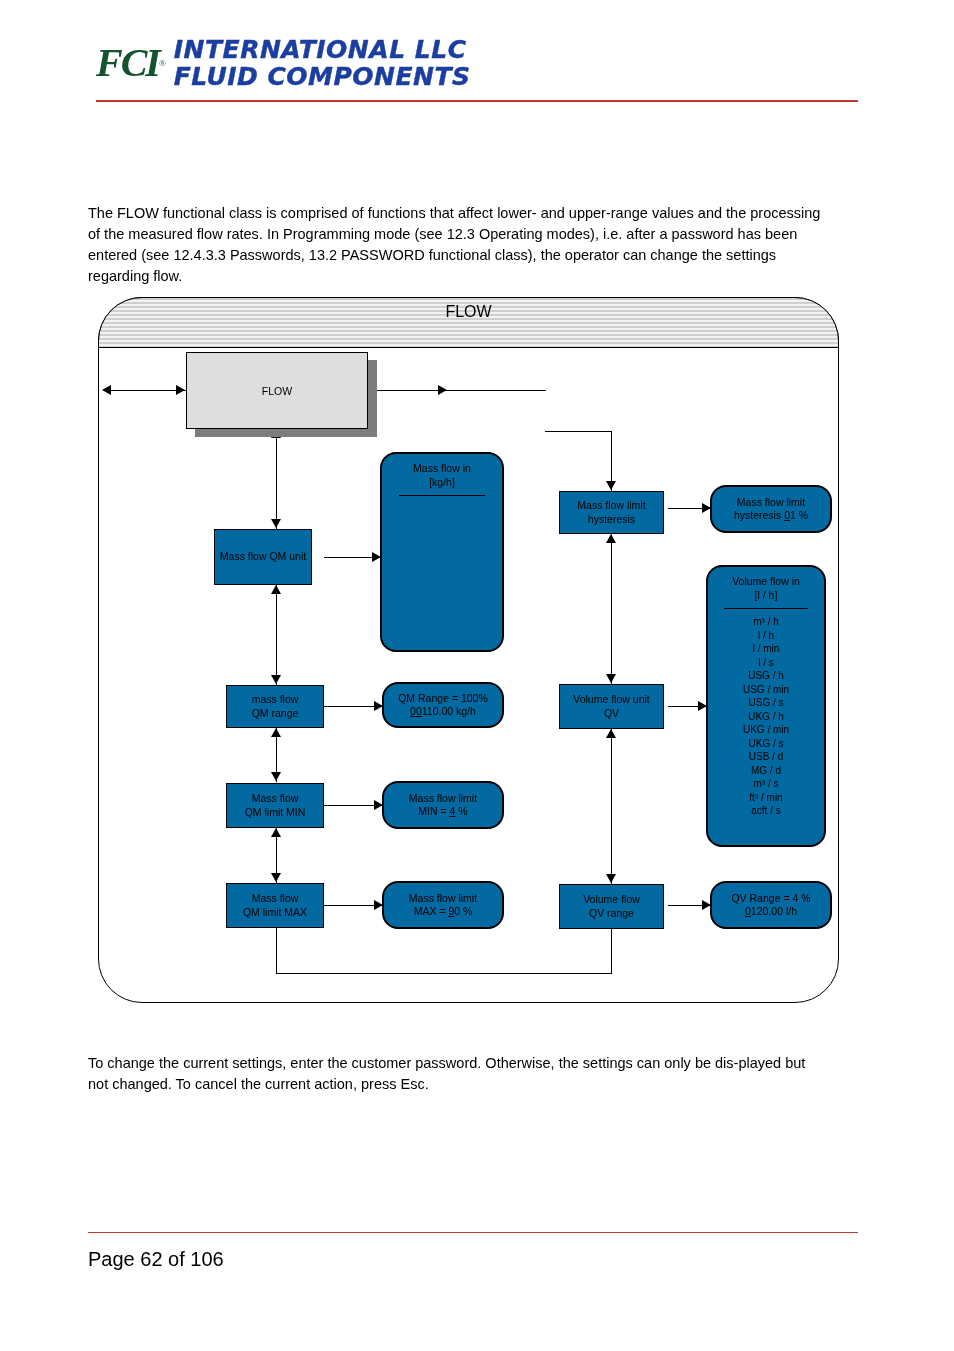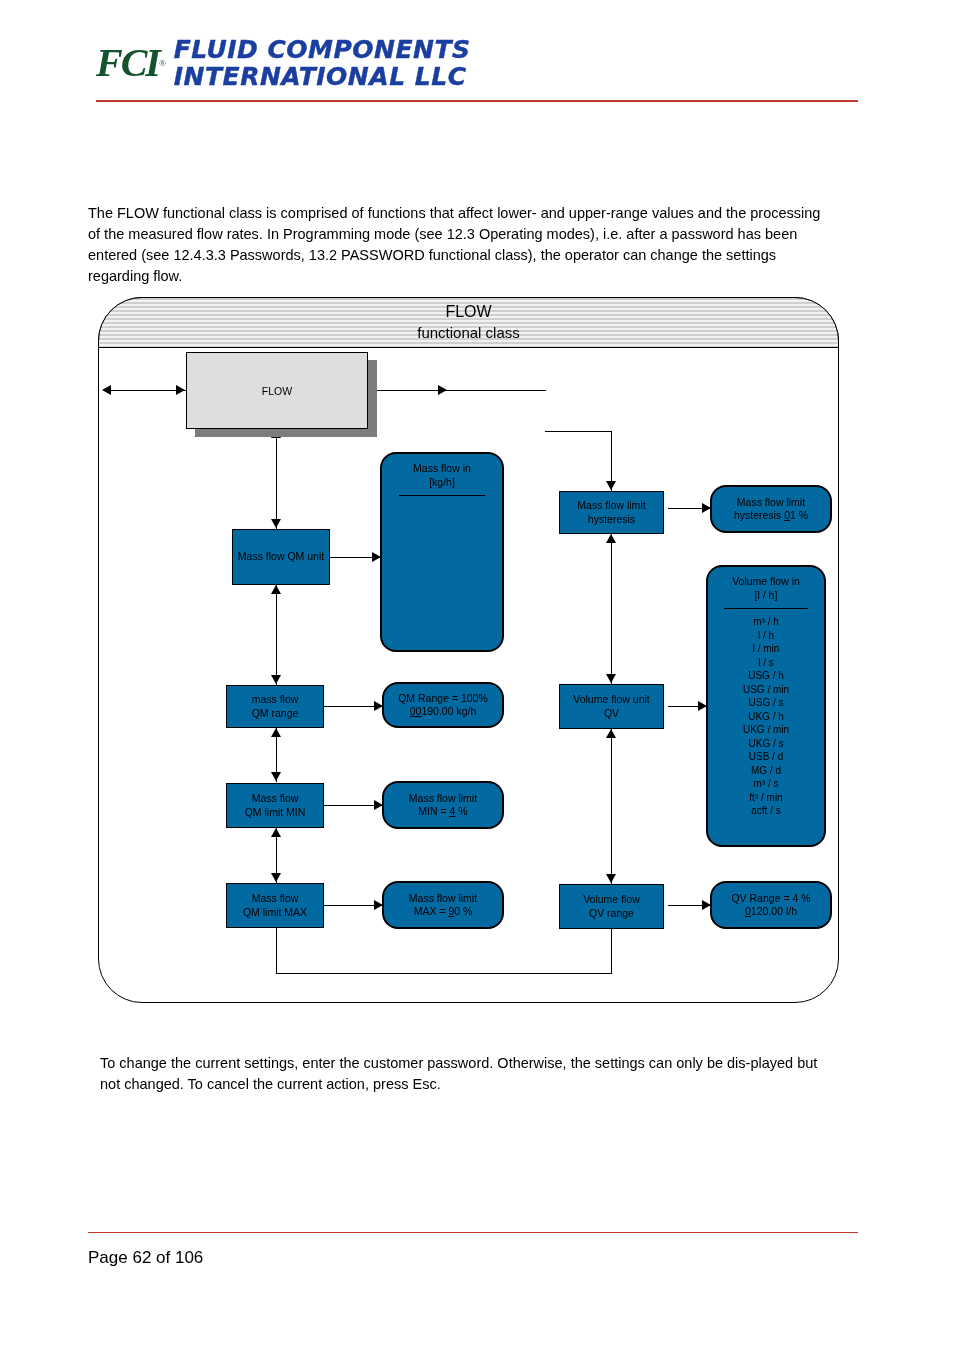--- a/index.html
+++ b/index.html
@@ -65,33 +65,33 @@
   }
 
   
   .para {
     position: absolute;
     font-size: 14.5px;
     line-height: 21px;
     color: #000;
   }
   #intro-paragraph { left: 88px; top: 203px; width: 740px; }
-  #closing-paragraph { left: 88px; top: 1053px; width: 740px; margin-left: 12px; }
+  #closing-paragraph { left: 88px; top: 1053px; width: 740px; }
 
   
   .footer-rule {
     position: absolute;
     left: 88px; top: 1232px;
     width: 770px; height: 1px;
     background: #c0392b;
   }
   #page-number {
     position: absolute;
     left: 88px; top: 1248px;
-    font-size: 17px;
+    font-size: 20px;
   }
 
   
   .diagram {
     position: absolute;
     left: 98px; top: 297px;
     width: 745px; height: 710px;
   }
   .diag-frame {
     position: absolute;
@@ -200,36 +200,35 @@
   .arw.down  { border-left: 5px solid transparent; border-right: 5px solid transparent; border-top: 9px solid #000; }
   .arw.up    { border-left: 5px solid transparent; border-right: 5px solid transparent; border-bottom: 9px solid #000; }
 </style>
 </head>
 <body>
 
 <div class="header">
   <div class="logo-wrap">
     <div class="logo-mark"><span>FCI</span><span class="logo-reg">®</span></div>
     <div class="logo-text">
+      <div class="logo-line">INTERNATIONAL LLC</div>
       <div class="logo-line">FLUID COMPONENTS</div>
-      <div class="logo-line">INTERNATIONAL LLC</div>
     </div>
   </div>
   <div class="header-rule"></div>
 </div>
 
 <div class="para" id="intro-paragraph">The FLOW functional class is comprised of functions that affect lower- and upper-range values and the processing of the measured flow rates. In Programming mode (see 12.3 Operating modes), i.e. after a password has been entered (see 12.4.3.3 Passwords, 13.2 PASSWORD functional class), the operator can change the settings regarding flow.</div>
 
 <div class="diagram">
 
   <div class="diag-frame"></div>
   <div class="diag-title-band"></div>
   <div class="diag-title">
     <div>FLOW</div>
-    <div class="l2">functional class</div>
   </div>
 
   <div class="ln h" style="left:8px; top:93px; width:82px;"></div>
   <div class="arw left" style="left:4px; top:88px;"></div>
   <div class="arw right" style="left:78px; top:88px;"></div>
 
   <div class="ln h" style="left:270px; top:93px; width:78px;"></div>
   <div class="arw right" style="left:340px; top:88px;"></div>
 
   <div class="ln v" style="left:178px; top:132px; height:100px;"></div>
@@ -284,38 +283,38 @@
   <div class="arw up" style="left:508px; top:432px;"></div>
 
   <div class="ln h" style="left:570px; top:608px; width:42px;"></div>
   <div class="arw right" style="left:604px; top:603px;"></div>
 
   <div class="flow-shadow"></div>
   <div class="flow-box">
     <span>FLOW</span>
   </div>
 
-  <div class="node" style="left:134px; top:232px; width:98px; height:56px;">
+  <div class="node" style="left:116px; top:232px; width:98px; height:56px;">
     <span>Mass flow QM unit</span>
   </div>
 
   <div class="node round list" style="left:282px; top:155px; width:124px; height:200px;">
     <div class="hdr">Mass flow in</div>
     <div class="hdr">[kg/h]</div>
     <div class="sep"></div>
   </div>
 
   <div class="node" style="left:128px; top:388px; width:98px; height:43px;">
     <span>mass flow</span>
     <span>QM range</span>
   </div>
 
   <div class="node round" style="left:284px; top:385px; width:122px; height:46px;">
     <span>QM Range = 100%</span>
-    <span><span class="ul">00</span><span>190.00 kg/h</span></span>
+    <span><span class="ul">00</span><span>110.00 kg/h</span></span>
   </div>
 
   <div class="node" style="left:128px; top:486px; width:98px; height:45px;">
     <span>Mass flow</span>
     <span>QM limit MIN</span>
   </div>
 
   <div class="node round" style="left:284px; top:484px; width:122px; height:48px;">
     <span>Mass flow limit</span>
     <span><span>MIN = </span><span class="ul">4</span><span> %</span></span>

